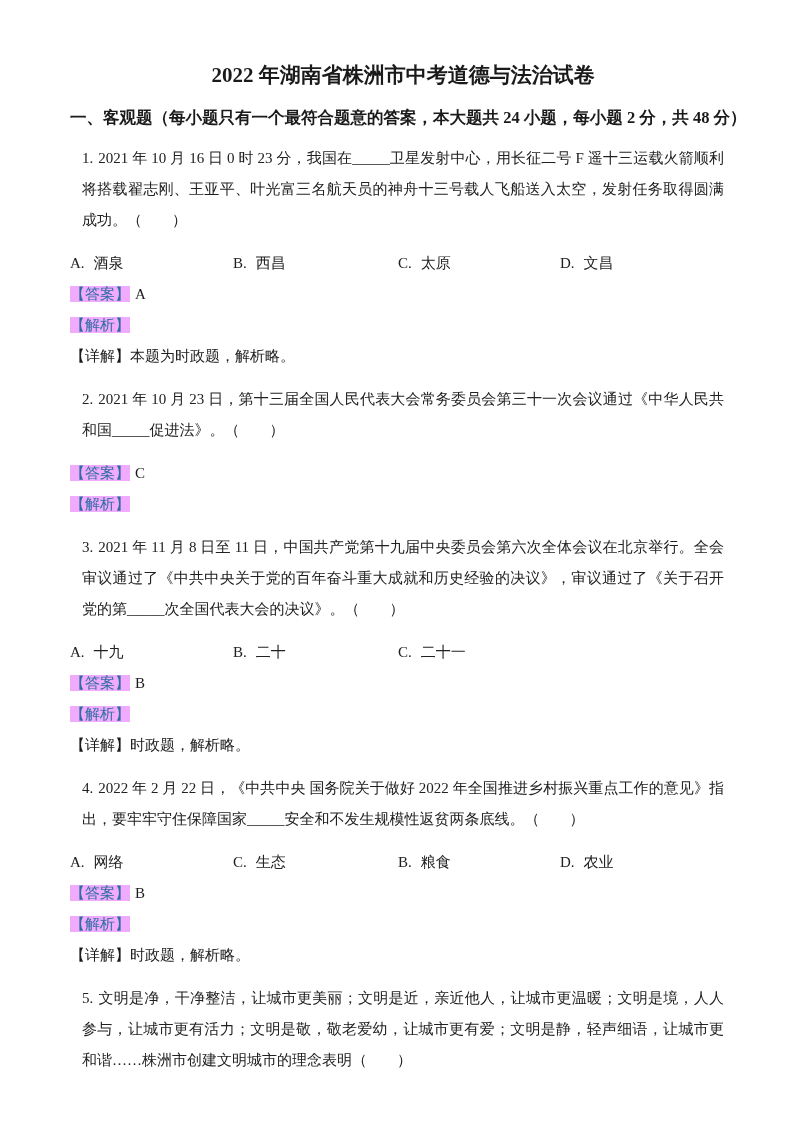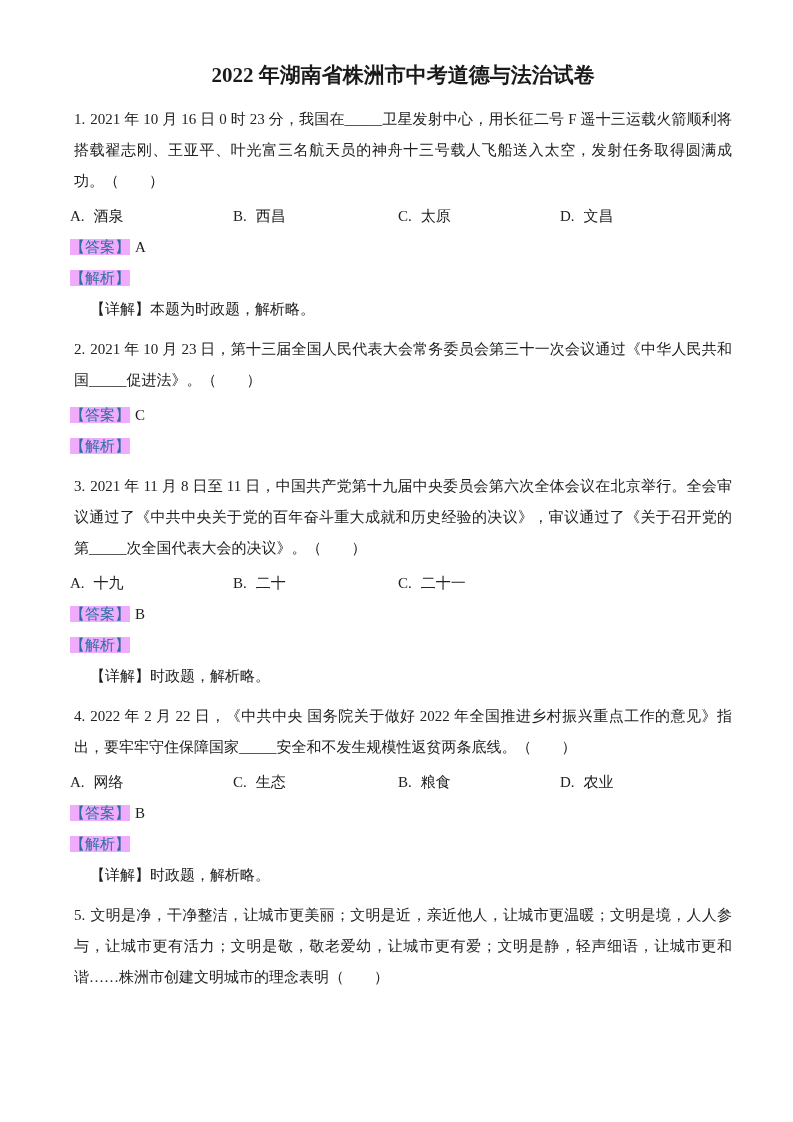--- a/index.html
+++ b/index.html
@@ -32,21 +32,21 @@
     font-size: 16.5px;
     font-weight: 700;
     line-height: 27px;
     color: #1a1a1a;
     white-space: nowrap;
   }
   .question {
     margin-top: 9px;
   }
   .stem {
-    margin: 4px;
+    margin: 12px;
     font-size: 15px;
     line-height: 31px;
     text-align: justify;
   }
   .qnum {
     margin-right: 5px;
   }
   .options {
     display: grid;
     grid-template-columns: 163px 165px 162px 1fr;
@@ -64,30 +64,30 @@
   .tag {
     color: #2e6da3;
     background: #f0abfc;
   }
   .answer-value {
     margin-left: 5px;
     color: #1a1a1a;
   }
   .detail-tag {
     color: #1a1a1a;
-    margin-left: 20px;
   }
 </style>
 </head>
 <body>
 
 <div class="page">
 
   <h1 class="doc-title">2022 年湖南省株洲市中考道德与法治试卷</h1>
 
+  <h2 class="section-heading">一、客观题（每小题只有一个最符合题意的答案，本大题共 24 小题，每小题 2 分，共 48 分）</h2>
 
   <section class="question">
     <p class="stem"><span class="qnum">1.</span><span>2021 年 10 月 16 日 0 时 23 分，我国在_____卫星发射中心，用长征二号 F 遥十三运载火箭顺利将搭载翟志刚、王亚平、叶光富三名航天员的神舟十三号载人飞船送入太空，发射任务取得圆满成功。（　　）</span></p>
     <div class="options">
       <span class="opt"><span class="opt-label">A.</span><span>酒泉</span></span>
       <span class="opt"><span class="opt-label">B.</span><span>西昌</span></span>
       <span class="opt"><span class="opt-label">C.</span><span>太原</span></span>
       <span class="opt"><span class="opt-label">D.</span><span>文昌</span></span>
     </div>
     <p class="meta-line"><span class="tag">【答案】</span><span class="answer-value">A</span></p>

